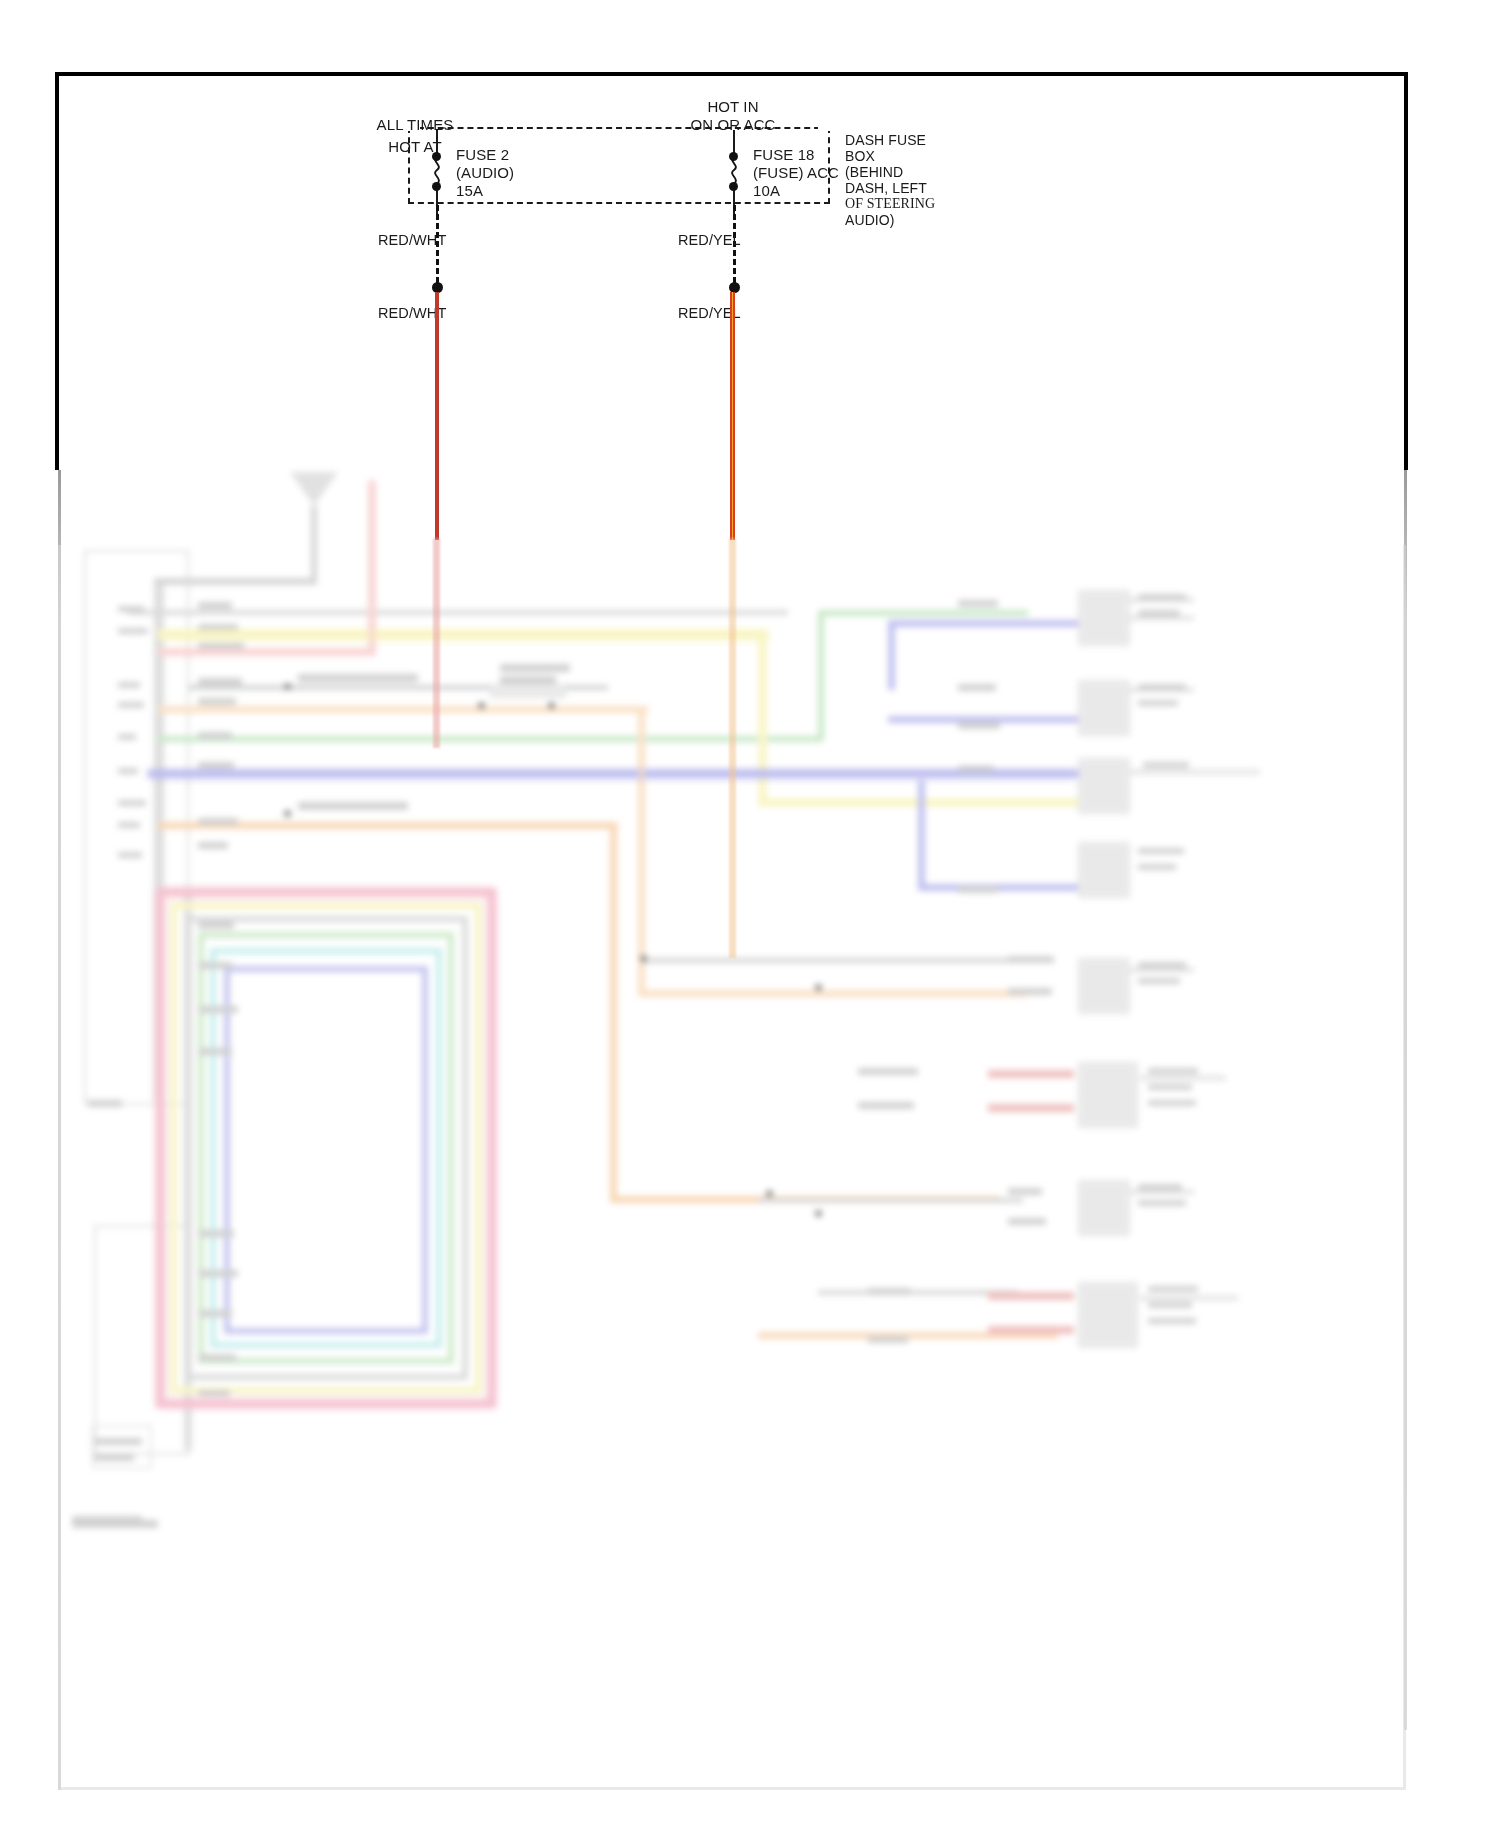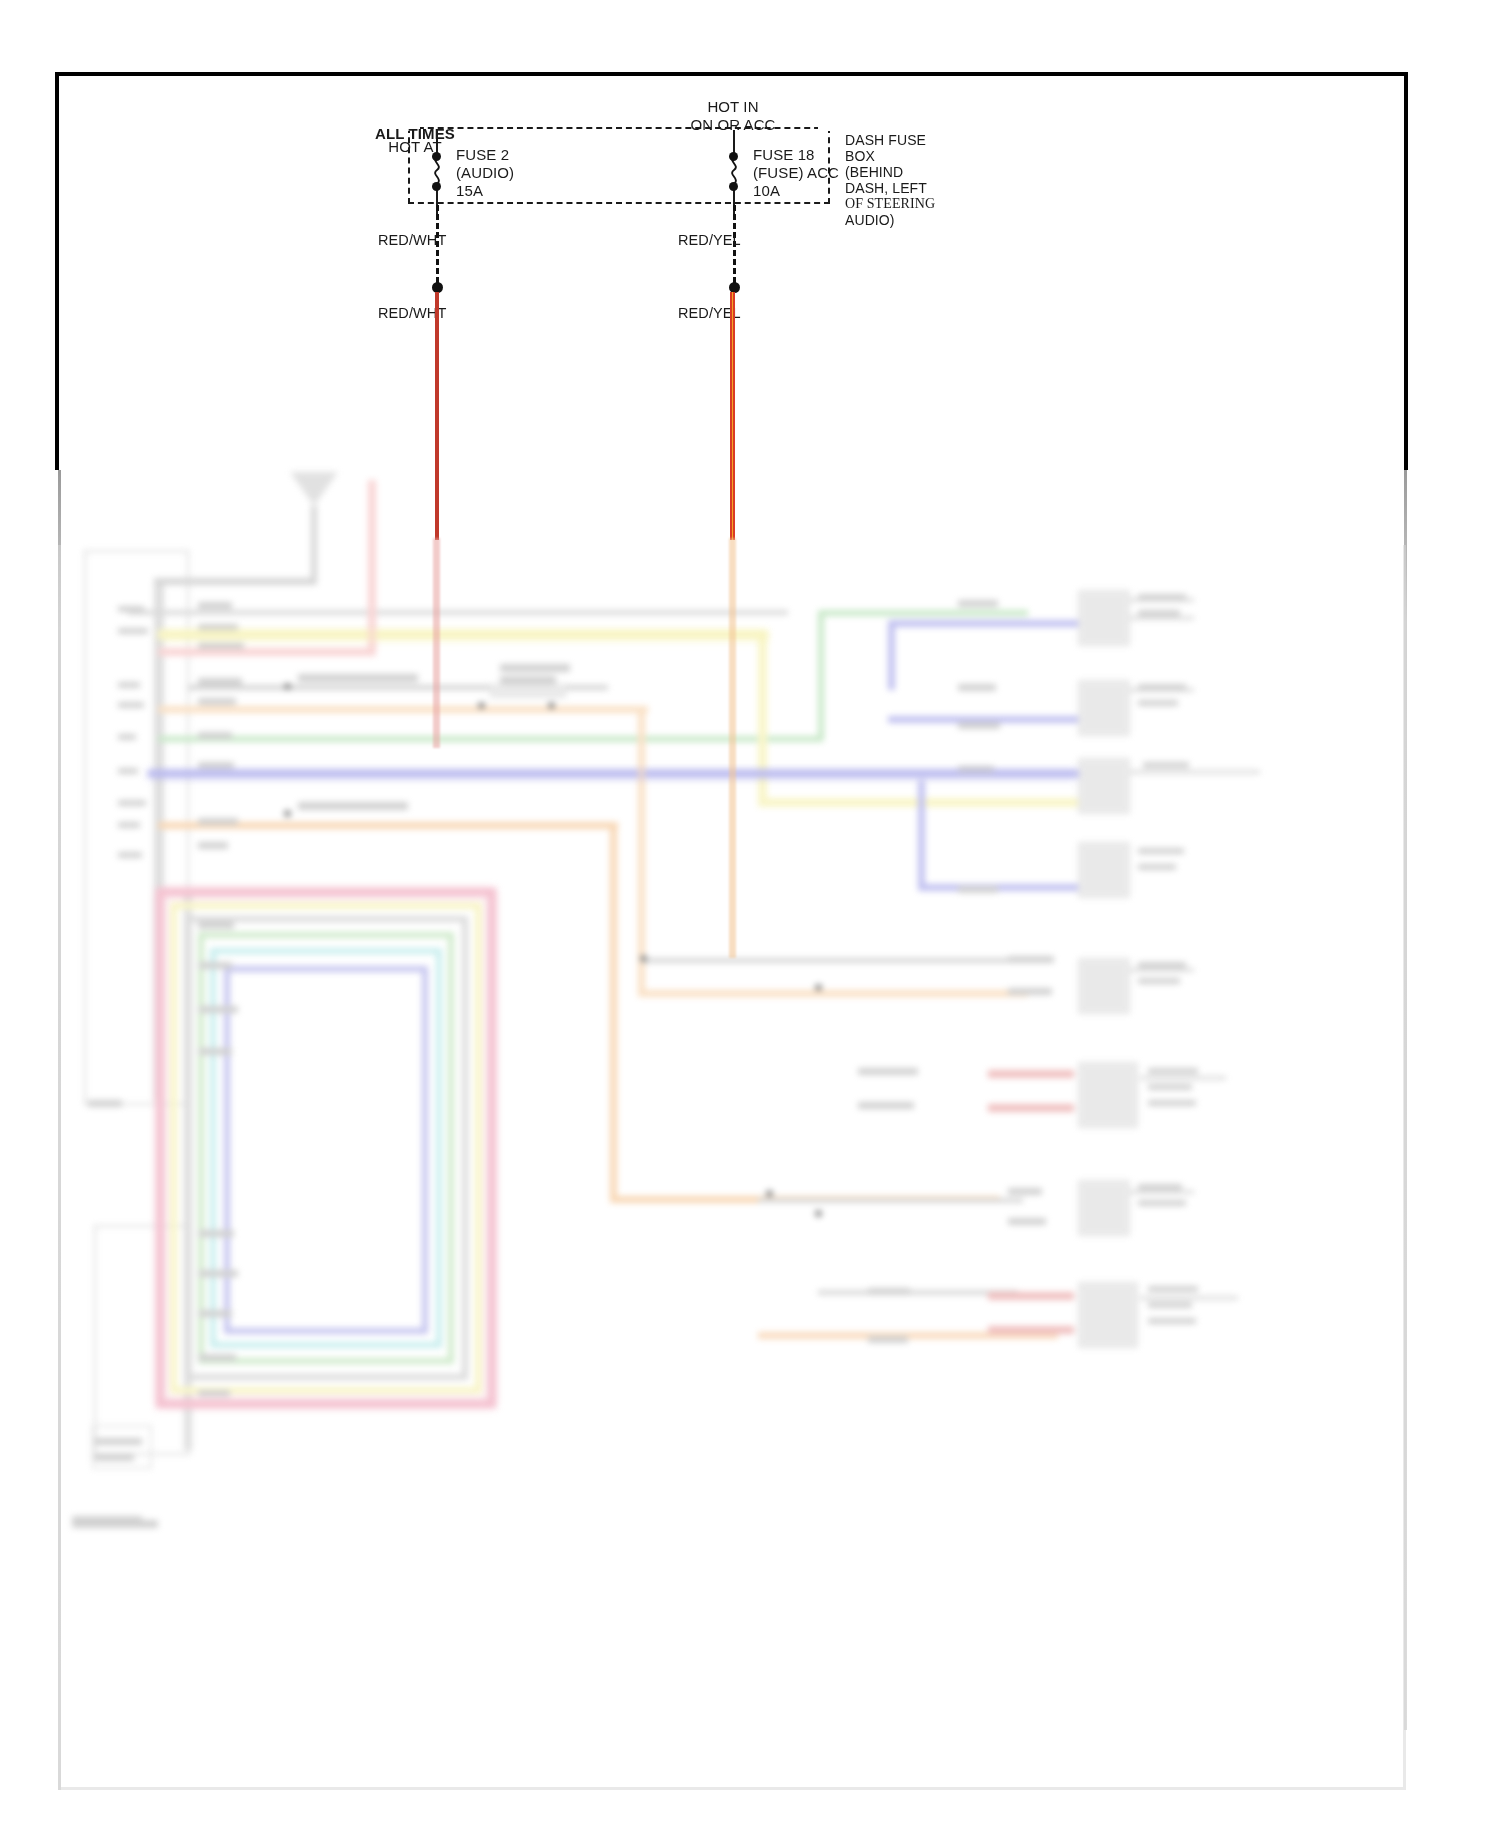--- a/index.html
+++ b/index.html
@@ -409,21 +409,21 @@
   <div class="frame-top-line"></div>
   <div class="frame-left-line"></div>
   <div class="frame-right-line"></div>
 
   <div class="fusebox"></div>
 
   <div class="fusebox-top-mask" style="left:408px; width:12px;"></div>
   <div class="fusebox-top-mask" style="left:818px; width:12px;"></div>
 
   <div class="lbl lbl-center" style="left:340px; top:98px; width:150px;margin-top:40px;">HOT AT</div>
-  <div class="lbl lbl-center" style="left:340px; top:125px; width:150px;font-weight:bold;">ALL TIMES</div>
+  <div class="lbl lbl-center" style="left:340px; top:116px; width:150px;">ALL TIMES</div>
 
   <div class="fuse-stub" style="left:436px; top:130px; height:26px;"></div>
   <div class="fuse-stub" style="left:436px; top:186px; height:28px;"></div>
 
   <svg class="fuse-squiggle" style="left:429px; top:156px;" viewBox="0 0 16 30">
     <path d="M8 0 C 1 6, 15 10, 8 15 C 1 20, 15 24, 8 30" fill="none" stroke="#111111" stroke-width="2"></path>
   </svg>
   <div class="dot" style="left:432px; top:152px;"></div>
   <div class="dot" style="left:432px; top:182px;"></div>
 

